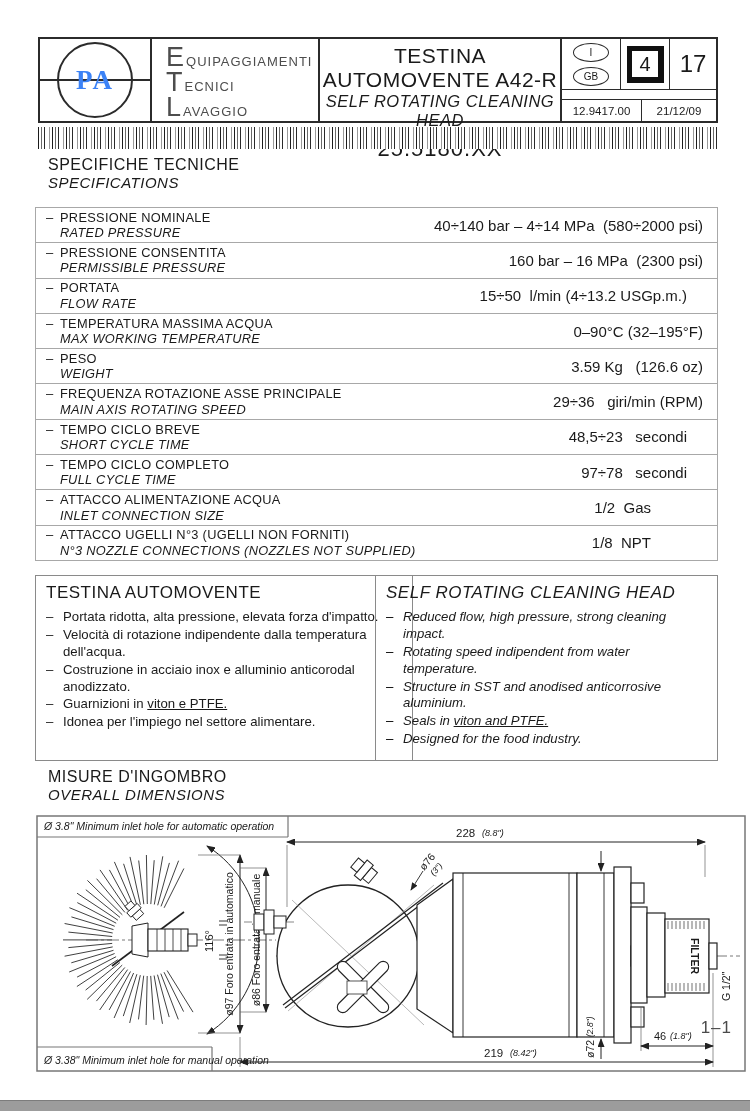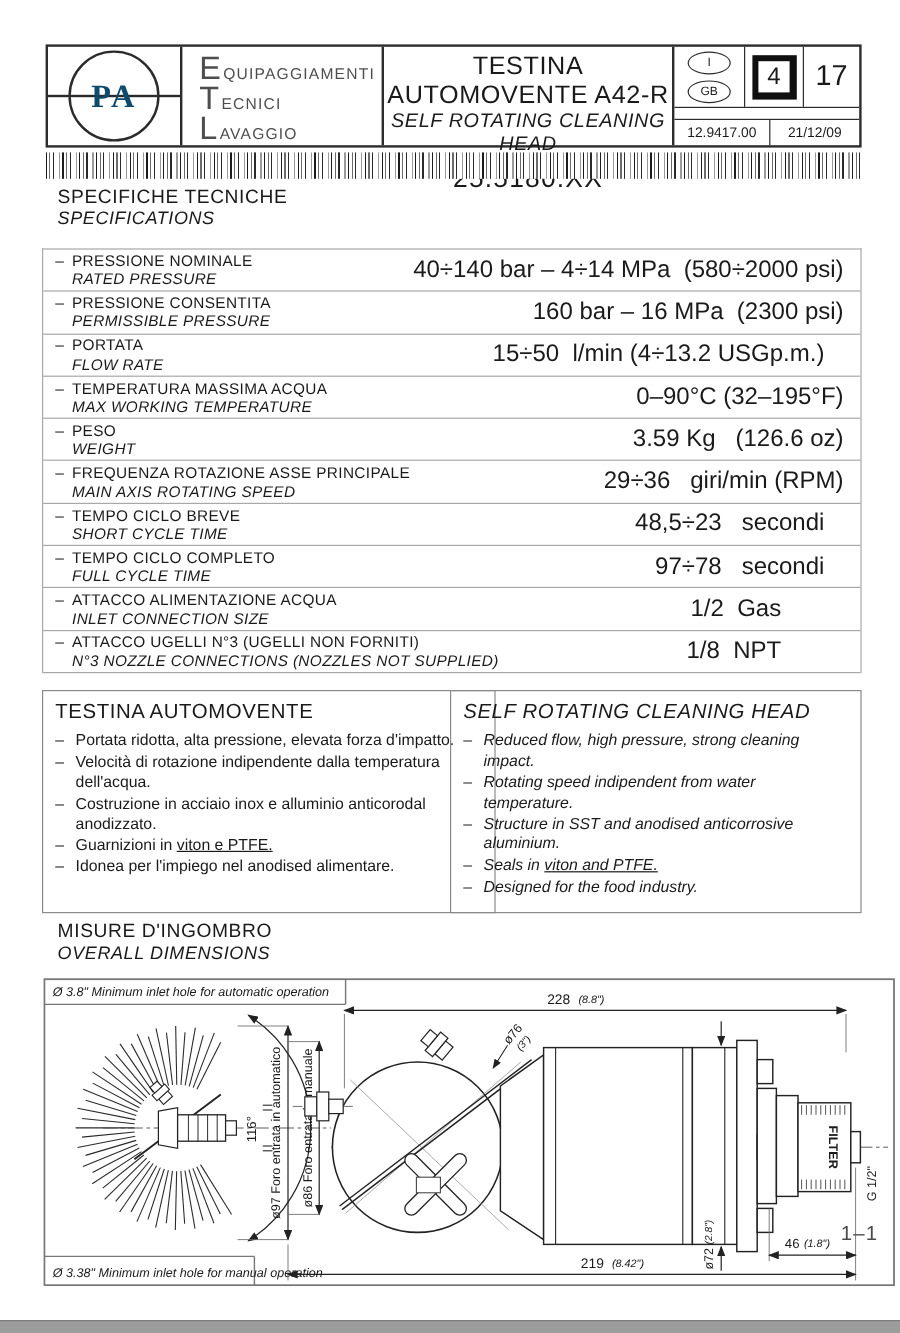--- a/index.html
+++ b/index.html
@@ -9,21 +9,21 @@
   
   .hdr{position:absolute;left:38px;top:37px;width:680px;height:86px;
        border:2px solid #2b2b2b;display:flex;box-sizing:border-box;}
   .hdr-cell{box-sizing:border-box;height:100%;}
   .logo-cell{width:112px;border-right:2px solid #2b2b2b;position:relative;
              display:flex;align-items:center;justify-content:center;}
   .logo-line{position:absolute;left:0;right:0;top:50%;height:2px;background:#2b2b2b;margin-top:-1px;}
   .logo-circle{width:72px;height:72px;border:2.5px solid #2b2b2b;border-radius:50%;
                display:flex;align-items:center;justify-content:center;position:relative;}
   .logo-pa{font-family:"Liberation Serif",serif;font-weight:bold;font-size:27px;
-           letter-spacing:2px;color:#0c4a6e;}
+           letter-spacing:2px;color:#3b82f6;}
   .etl-cell{width:168px;border-right:2px solid #2b2b2b;padding:6px 0 0 14px;color:#4d4d4d;}
   .etl-line{display:flex;align-items:baseline;height:25px;}
   .etl-initial{font-size:27px;line-height:24px;font-weight:400;}
   .etl-rest{font-size:13px;letter-spacing:1px;margin-left:2px;}
   .title-cell{width:242px;border-right:2px solid #2b2b2b;text-align:center;padding-top:5px;}
   .title-l1{font-size:21px;letter-spacing:.5px;}
   .title-l2{font-size:16.5px;font-style:italic;letter-spacing:.5px;}
   .title-code{font-size:22px;margin-top:6px;letter-spacing:1px;}
   .info-cell{flex:1;display:flex;flex-direction:column;}
   .info-top{flex:1;display:flex;}
@@ -54,21 +54,21 @@
   .sec-en{font-size:15px;font-style:italic;letter-spacing:.5px;}
 
   
   .spec-table{position:absolute;left:35px;top:207px;width:683px;box-sizing:border-box;
               border:1px solid #a8a8a8;border-bottom:none;}
   .spec-row{height:34.3px;border-bottom:1px solid #a8a8a8;display:flex;align-items:center;}
   .spec-label{display:flex;padding-left:10px;width:420px;box-sizing:border-box;}
   .spec-dash{width:14px;font-size:13px;}
   .lab-it{font-size:12.8px;letter-spacing:.3px;line-height:1.2;}
   .lab-en{font-size:12.8px;font-style:italic;letter-spacing:.3px;line-height:1.2;}
-  .spec-val{flex:1;text-align:right;font-size:20px;padding-right:14px;white-space:pre;}
+  .spec-val{flex:1;text-align:right;font-size:15px;padding-right:14px;white-space:pre;}
   .spec-row:nth-child(3) .spec-val,
   .spec-row:nth-child(7) .spec-val,
   .spec-row:nth-child(8) .spec-val{padding-right:30px;}
   .spec-row:nth-child(9) .spec-val,
   .spec-row:nth-child(10) .spec-val{padding-right:66px;}
 
   
   .box{position:absolute;top:575px;height:186px;border:1.5px solid #8a8a8a;
        box-sizing:border-box;padding:7px 10px 0 10px;}
   .box-left{left:35px;width:378px;}
@@ -261,21 +261,21 @@
     <div class="bullet">
         <span class="b-dash">–</span>
         <span><span>Costruzione in acciaio inox e alluminio anticorodal anodizzato.</span><span class="b-u"></span></span>
       </div>
     <div class="bullet">
         <span class="b-dash">–</span>
         <span><span>Guarnizioni in </span><span class="b-u">viton e PTFE.</span></span>
       </div>
     <div class="bullet">
         <span class="b-dash">–</span>
-        <span><span>Idonea per l'impiego nel anodised alimentare.</span><span class="b-u"></span></span>
+        <span><span>Idonea per l'impiego nel settore alimentare.</span><span class="b-u"></span></span>
       </div>
   </div>
 
   <div class="box box-right">
     <div class="box-title">SELF ROTATING CLEANING HEAD</div>
     <div class="bullet">
         <span class="b-dash">–</span>
         <span><span>Reduced flow, high pressure, strong cleaning impact.</span><span class="b-u"></span></span>
       </div>
     <div class="bullet">

